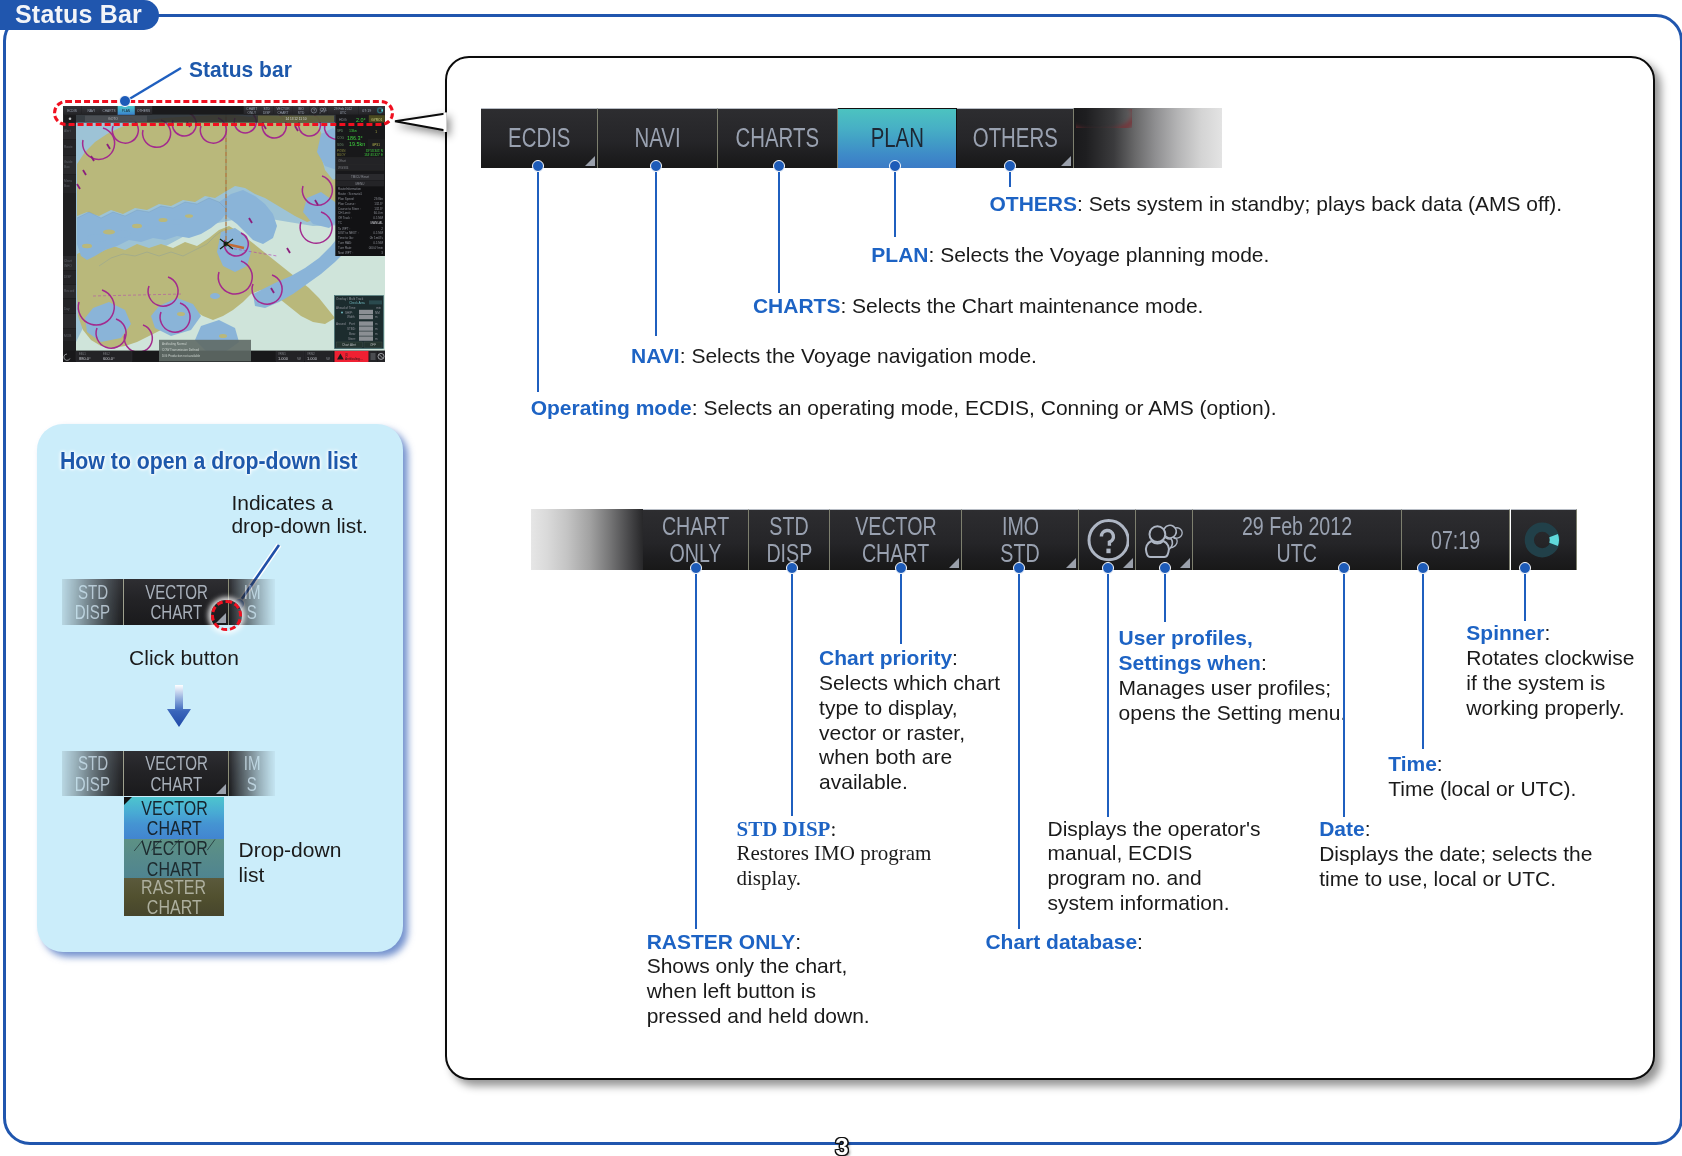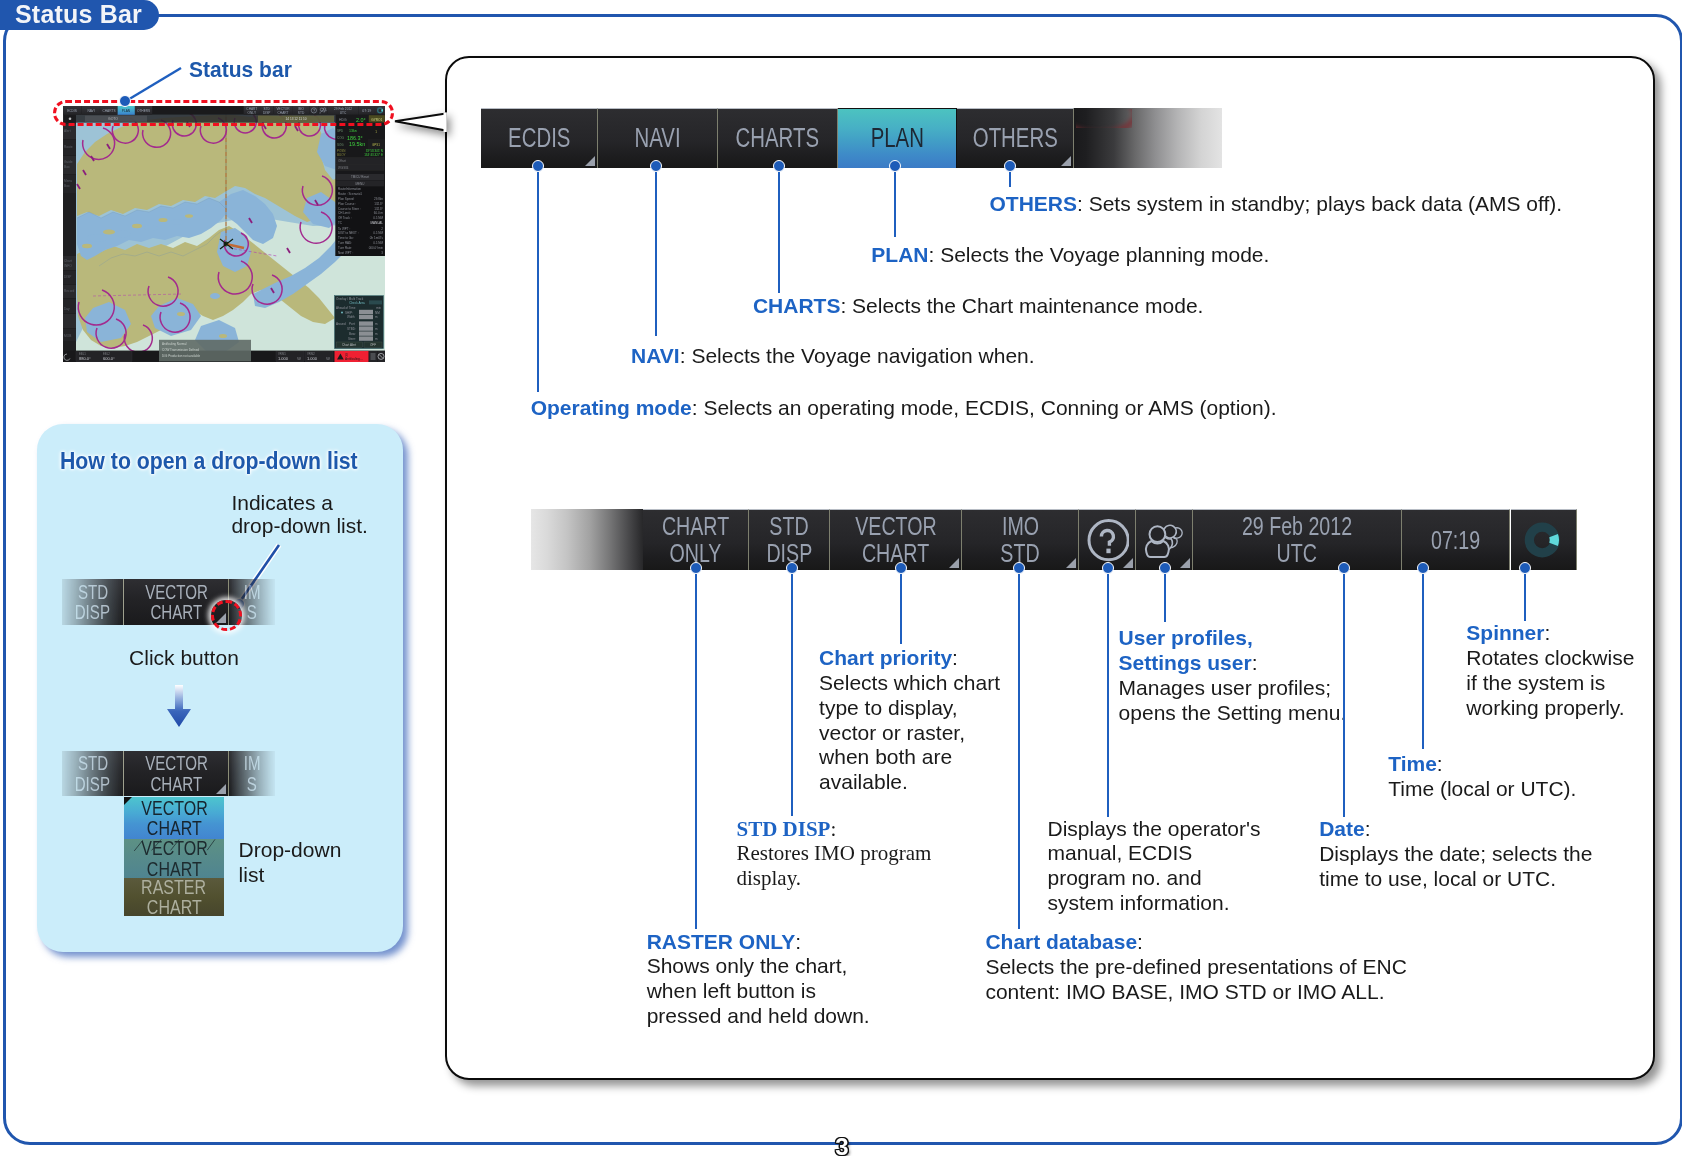--- a/index.html
+++ b/index.html
@@ -614,38 +614,38 @@
     <div style="position:absolute;left:0;top:0;width:0;height:0;border-top:8px solid #111;border-right:8px solid transparent;"></div>
   </div>
 
 <div class="panel-txt" style="left:238.6px;top:838.4px;line-height:24.4px;" id="ddlabel">Drop-down
 list</div>
 
 <div id="dynamic">
     <div class="lbl" style="left:989.5px;top:191.5px;"><b>OTHERS</b><span>: Sets system in standby; plays back data (AMS off).</span></div>
     <div class="lbl" style="left:871.3px;top:242.6px;"><b>PLAN</b><span>: Selects the Voyage planning mode.</span></div>
     <div class="lbl" style="left:752.9px;top:293.6px;"><b>CHARTS</b><span>: Selects the Chart maintenance mode.</span></div>
-    <div class="lbl" style="left:631.1px;top:343.5px;"><b>NAVI</b><span>: Selects the Voyage navigation when.</span></div>
+    <div class="lbl" style="left:631.1px;top:343.5px;"><b>NAVI</b><span>: Selects the Voyage navigation mode.</span></div>
     <div class="lbl" style="left:510.7px;top:396.1px;margin-left:20px;"><b>Operating mode</b><span>: Selects an operating mode, ECDIS, Conning or AMS (option).</span></div>
     <div class="leader leader-v" style="left:536.8px;top:166px;height:226.39999999999998px;"></div>
     <div class="dot" style="left:531.8px;top:159.6px;"></div>
     <div class="leader leader-v" style="left:654.8px;top:166px;height:169.8px;"></div>
     <div class="dot" style="left:649.8px;top:159.6px;"></div>
     <div class="leader leader-v" style="left:778px;top:166px;height:126.80000000000001px;"></div>
     <div class="dot" style="left:773px;top:159.6px;"></div>
     <div class="leader leader-v" style="left:893.7px;top:166px;height:70.69999999999999px;"></div>
     <div class="dot" style="left:888.7px;top:159.6px;"></div>
     <div class="leader leader-v" style="left:1009.2px;top:166px;height:20.80000000000001px;"></div>
     <div class="dot" style="left:1004.2px;top:159.6px;"></div>
     <div class="lbl" style="left:646.7px;top:929.7px;"><b>RASTER ONLY</b><span>:</span><br><span>Shows only the chart,</span><br><span>when left button is</span><br><span>pressed and held down.</span></div>
     <div class="lbl" style="left:736.5px;top:816.6px;font-family:Liberation Serif, serif;"><b>STD DISP</b><span>:</span><br><span>Restores IMO program</span><br><span>display.</span></div>
     <div class="lbl" style="left:819.1px;top:646.2px;"><b>Chart priority</b><span>:</span><br><span>Selects which chart</span><br><span>type to display,</span><br><span>vector or raster,</span><br><span>when both are</span><br><span>available.</span></div>
-    <div class="lbl" style="left:985.4px;top:930px;"><b>Chart database</b><span>:</span><br><span>Selects the pre-defined presentations of ENC</span><br><span>content: IMO BASE, IMO STD or IMO ALL.</span></div>
+    <div class="lbl" style="left:985.4px;top:930px;"><b>Chart database</b><span>:</span><br><br></div>
     <div class="lbl" style="left:1047.5px;top:816.7px;"><span>Displays the operator's</span><br><span>manual, ECDIS</span><br><span>program no. and</span><br><span>system information.</span></div>
-    <div class="lbl" style="left:1118.6px;top:626.2px;"><b>User profiles,</b><br><b>Settings user</b><span>:</span><br><span>Manages user profiles;</span><br><span>opens the Setting menu.</span></div>
+    <div class="lbl" style="left:1118.6px;top:626.2px;"><b>User profiles,</b><br><b>Settings when</b><span>:</span><br><span>Manages user profiles;</span><br><span>opens the Setting menu.</span></div>
     <div class="lbl" style="left:1319.2px;top:817.3px;"><b>Date</b><span>:</span><br><span>Displays the date; selects the</span><br><span>time to use, local or UTC.</span></div>
     <div class="lbl" style="left:1388.2px;top:752.4px;"><b>Time</b><span>:</span><br><span>Time (local or UTC).</span></div>
     <div class="lbl" style="left:1466.3px;top:621.2px;"><b>Spinner</b><span>:</span><br><span>Rotates clockwise</span><br><span>if the system is</span><br><span>working properly.</span></div>
     <div class="leader leader-v" style="left:694.7px;top:568px;height:361px;"></div>
     <div class="dot" style="left:689.7px;top:561.6px;"></div>
     <div class="leader leader-v" style="left:790.7px;top:568px;height:248.10000000000002px;"></div>
     <div class="dot" style="left:785.7px;top:561.6px;"></div>
     <div class="leader leader-v" style="left:899.8px;top:568px;height:76.29999999999995px;"></div>
     <div class="dot" style="left:894.8px;top:561.6px;"></div>
     <div class="leader leader-v" style="left:1018.3px;top:568px;height:361px;"></div>

